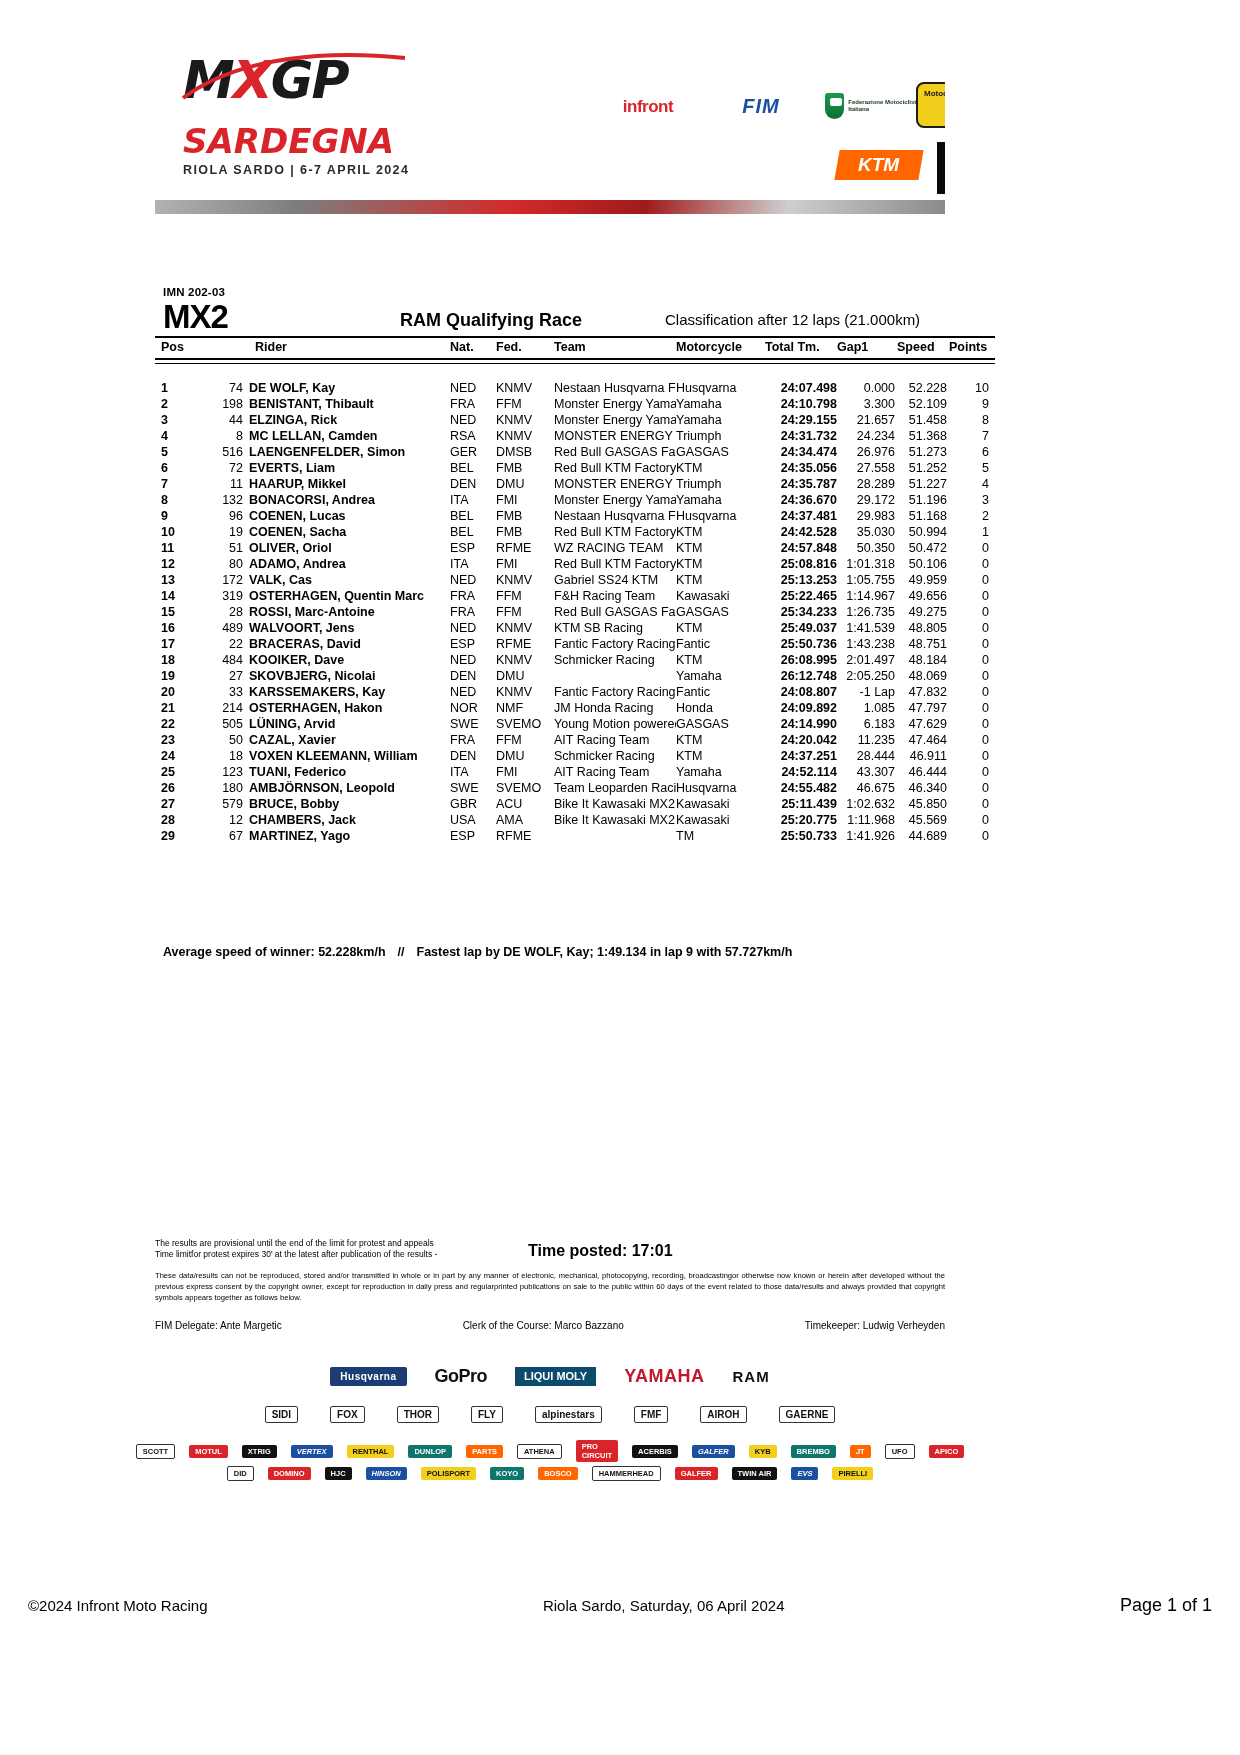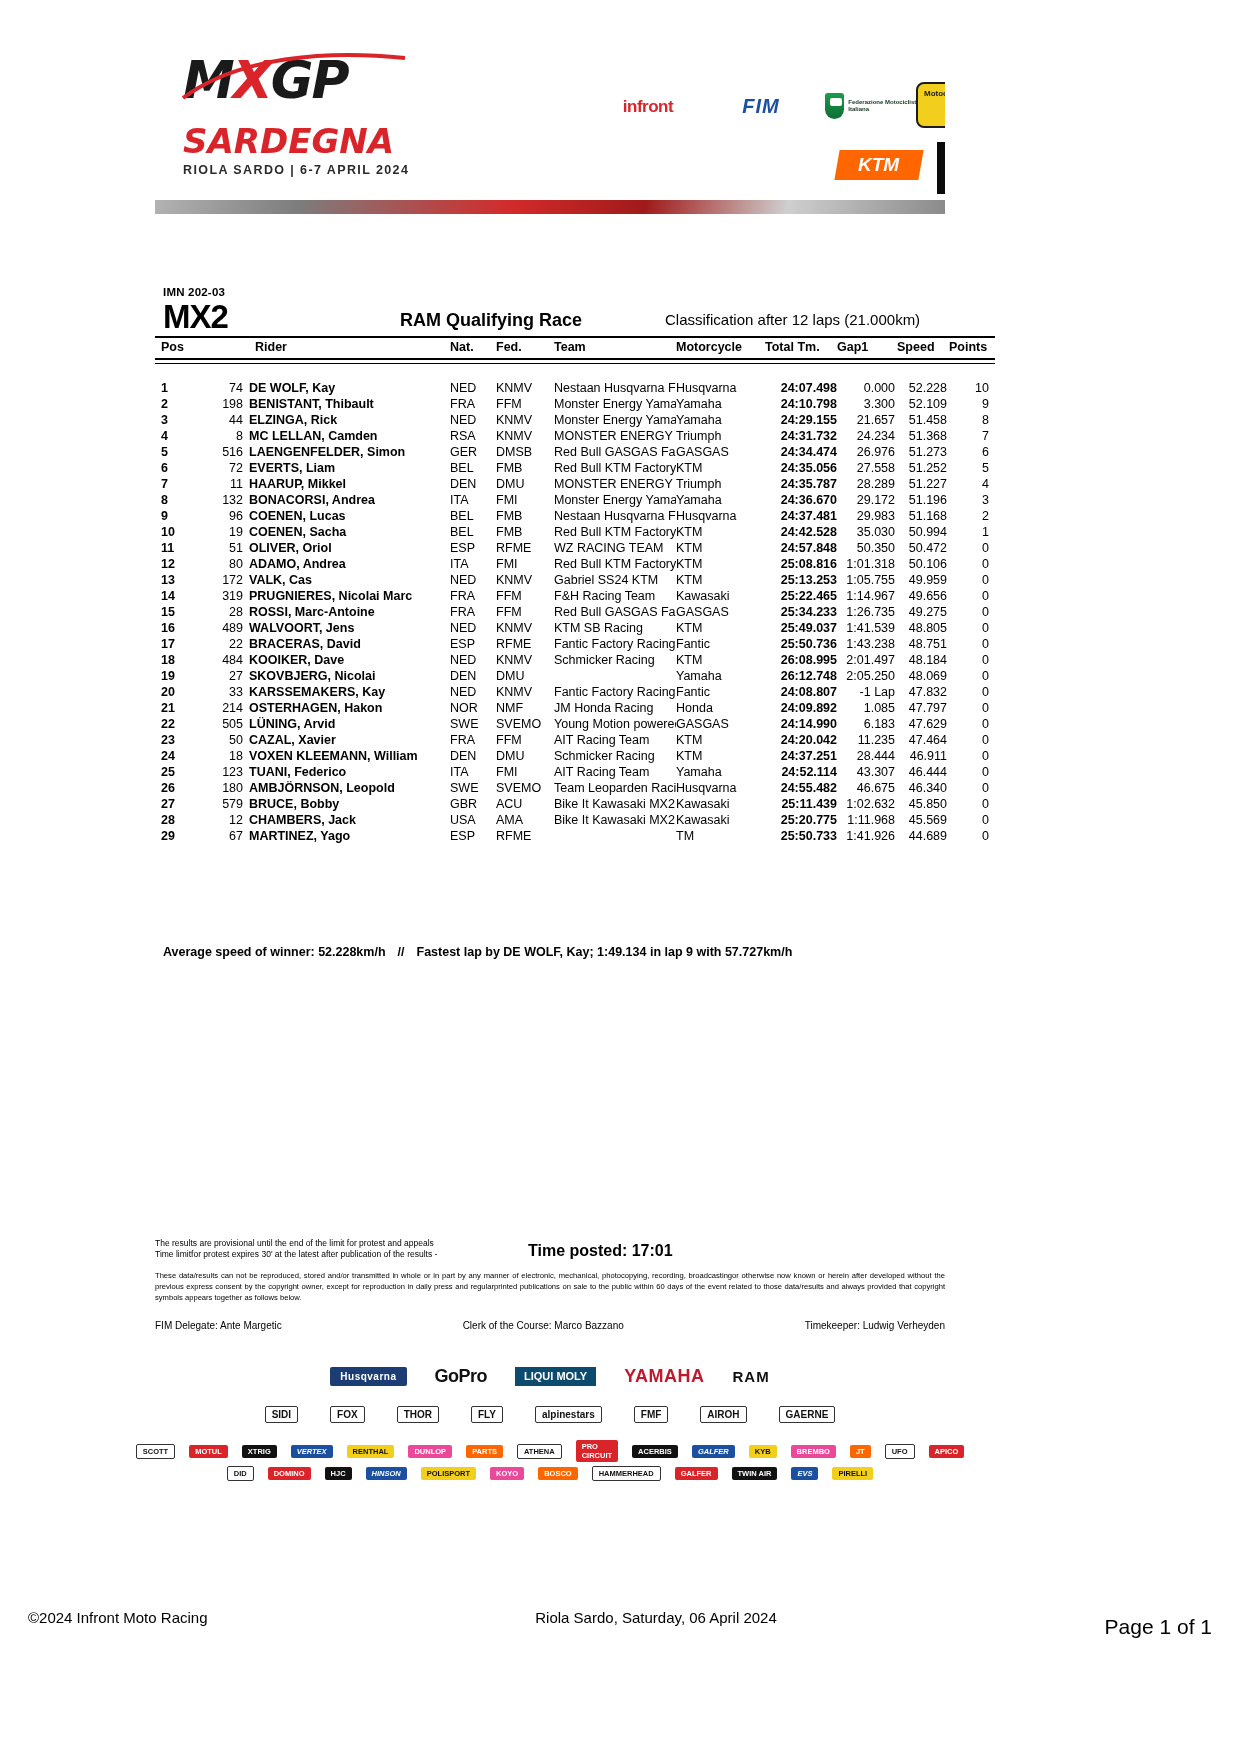--- a/index.html
+++ b/index.html
@@ -116,29 +116,29 @@
   .yamaha{color:#c0182c;font-size:18px;letter-spacing:0.5px;}
   .ram{color:#111;font-size:15px;letter-spacing:1px;text-align:center;}
 
   .sm{font-size:10px;color:#111;font-weight:bold;}
   .tiny{font-size:7.5px;color:#111;font-weight:bold;}
   .chip-sq{padding:2px 6px;border:1px solid #333;border-radius:2px;}
   .chip-red{background:#d9242a;color:#fff;padding:2px 6px;border-radius:2px;}
   .chip-blk{background:#111;color:#fff;padding:2px 6px;border-radius:2px;}
   .chip-blu{background:#1b4fa0;color:#fff;padding:2px 6px;border-radius:2px;font-style:italic;}
   .chip-ylw{background:#f2cf1c;color:#111;padding:2px 6px;border-radius:2px;}
-  .chip-grn{background:#ec4899;color:#fff;padding:2px 6px;border-radius:2px;}
+  .chip-grn{background:#0f766e;color:#fff;padding:2px 6px;border-radius:2px;}
   .chip-org{background:#ff6600;color:#fff;padding:2px 6px;border-radius:2px;}
 
   
   .pagefoot{position:absolute;left:28px;top:1595px;width:1184px;
      display:flex;justify-content:space-between;align-items:center;}
   .pf-left{font-size:15px;}
   .pf-mid{font-size:15px;}
-  .pf-right{font-size:21px;margin-top:20px;}
+  .pf-right{font-size:18px;}
 </style>
 </head>
 <body>
 
 <div class="page">
 
   <div class="banner">
     <div class="banner-inner">
       <div class="mxgp-logo">
         <div class="mxgp-text">
@@ -387,21 +387,21 @@
             <td class="c-team">Gabriel SS24 KTM</td>
             <td class="c-moto">KTM</td>
             <td class="c-time">25:13.253</td>
             <td class="c-gap">1:05.755</td>
             <td class="c-speed">49.959</td>
             <td class="c-points">0</td>
           </tr>
           <tr>
             <td class="c-pos">14</td>
             <td class="c-num">319</td>
-            <td class="c-rider">PRUGNIERES, Nicolai Marc</td>
+            <td class="c-rider">OSTERHAGEN, Quentin Marc</td>
             <td class="c-nat">FRA</td>
             <td class="c-fed">FFM</td>
             <td class="c-team">F&amp;H Racing Team</td>
             <td class="c-moto">Kawasaki</td>
             <td class="c-time">25:22.465</td>
             <td class="c-gap">1:14.967</td>
             <td class="c-speed">49.656</td>
             <td class="c-points">0</td>
           </tr>
           <tr>

